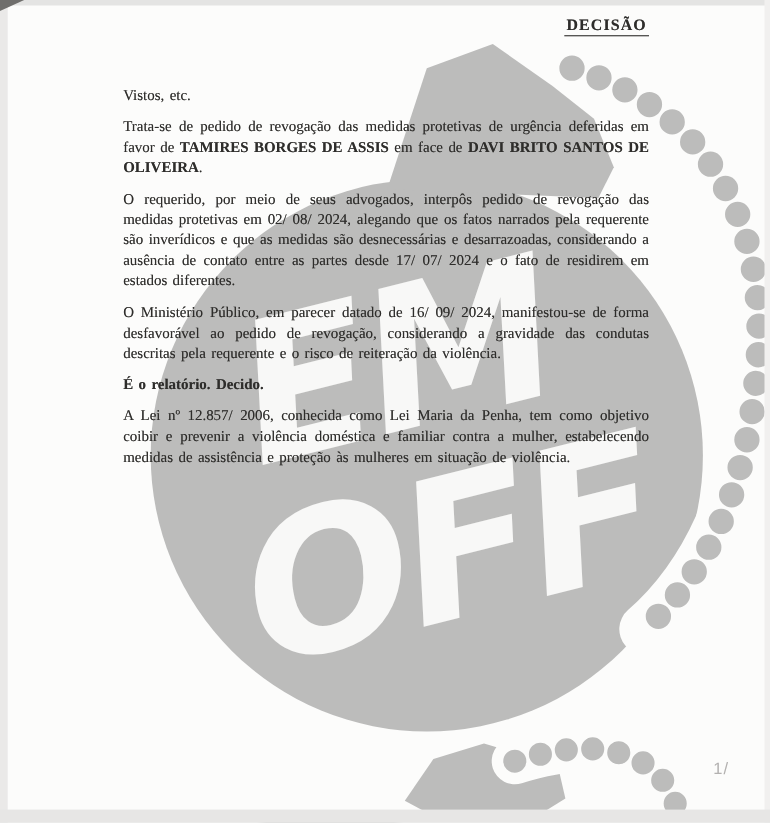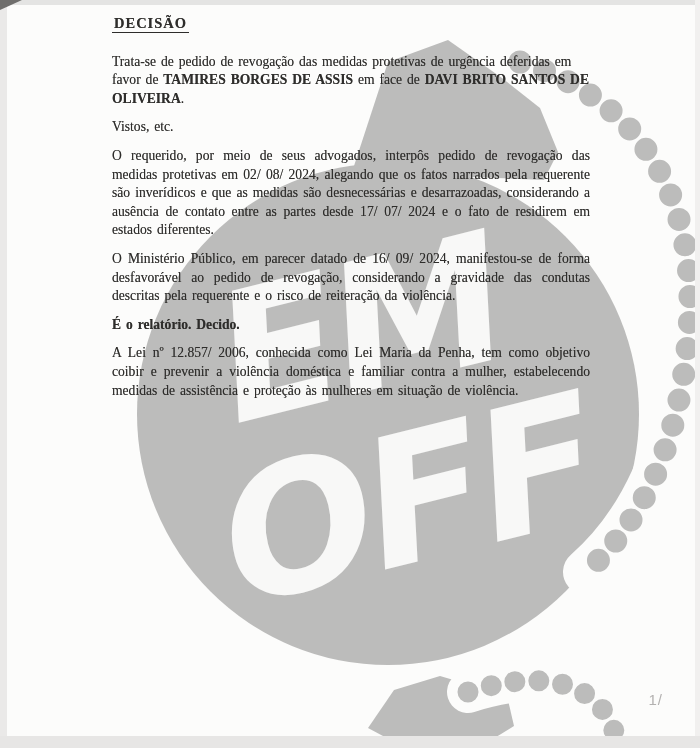--- a/index.html
+++ b/index.html
@@ -25,22 +25,22 @@
 
   
   .content{
     position:absolute;z-index:2;
     left:112px;top:14px;width:478px;
     color:#2e2d2b;
     font-size:13.6px;line-height:18.6px;
     text-shadow:0 0 .6px rgba(46,45,43,.55);
   }
   .doc-title{
-    text-align:left;font-weight:bold;font-size:14.5px;
-    letter-spacing:1px;margin-bottom:20px;
+    text-align:right;font-weight:bold;font-size:14.5px;
+    letter-spacing:1px;margin-bottom:45px;
   }
   .doc-title span{border-bottom:1.4px solid #2e2d2b;padding:0 2px 1px 2px;}
   .para{margin:0 0 10px 0;text-align:justify;word-spacing:1.5px;}
   .para:first-of-type{text-align:left;}
   .bold{font-weight:bold;}
 
   .pagenum{
     position:absolute;z-index:3;right:37px;top:691px;
     font-family:"Liberation Sans", sans-serif;
     font-size:15px;color:#b3b1b0;letter-spacing:1px;
@@ -80,22 +80,22 @@
       <path d="M 468 692 C 556 664 610 690 618 748" fill="none" stroke="#fcfcfb" stroke-width="42" stroke-linecap="round"></path>
       <path d="M 468 692 C 556 664 610 690 618 748" fill="none" stroke="#bcbcbb" stroke-width="21" stroke-linecap="round" stroke-dasharray="0 24"></path>
     </g>
   </svg>
 
   <div class="content">
     <div class="doc-title">
       <span>DECISÃO</span>
     </div>
     <div id="paragraphs">
+        <p class="para"><span>Vistos, etc.</span></p>
         <p class="para"><span>Trata-se de pedido de revogação das medidas protetivas de urgência deferidas em favor de </span><span class="bold">TAMIRES BORGES DE ASSIS</span><span> em face de </span><span class="bold">DAVI BRITO SANTOS DE OLIVEIRA</span><span>.</span></p>
-        <p class="para"><span>Vistos, etc.</span></p>
         <p class="para"><span>O requerido, por meio de seus advogados, interpôs pedido de revogação das medidas protetivas em 02/ 08/ 2024, alegando que os fatos narrados pela requerente são inverídicos e que as medidas são desnecessárias e desarrazoadas, considerando a ausência de contato entre as partes desde 17/ 07/ 2024 e o fato de residirem em estados diferentes.</span></p>
         <p class="para"><span>O Ministério Público, em parecer datado de 16/ 09/ 2024, manifestou-se de forma desfavorável ao pedido de revogação, considerando a gravidade das condutas descritas pela requerente e o risco de reiteração da violência.</span></p>
         <p class="para"><span class="bold">É o relatório. Decido.</span></p>
         <p class="para"><span>A Lei nº 12.857/ 2006, conhecida como Lei Maria da Penha, tem como objetivo coibir e prevenir a violência doméstica e familiar contra a mulher, estabelecendo medidas de assistência e proteção às mulheres em situação de violência.</span></p>
       </div>
   </div>
 
   <div class="pagenum">1/</div>
 
   <div class="edge edge-top"></div>

